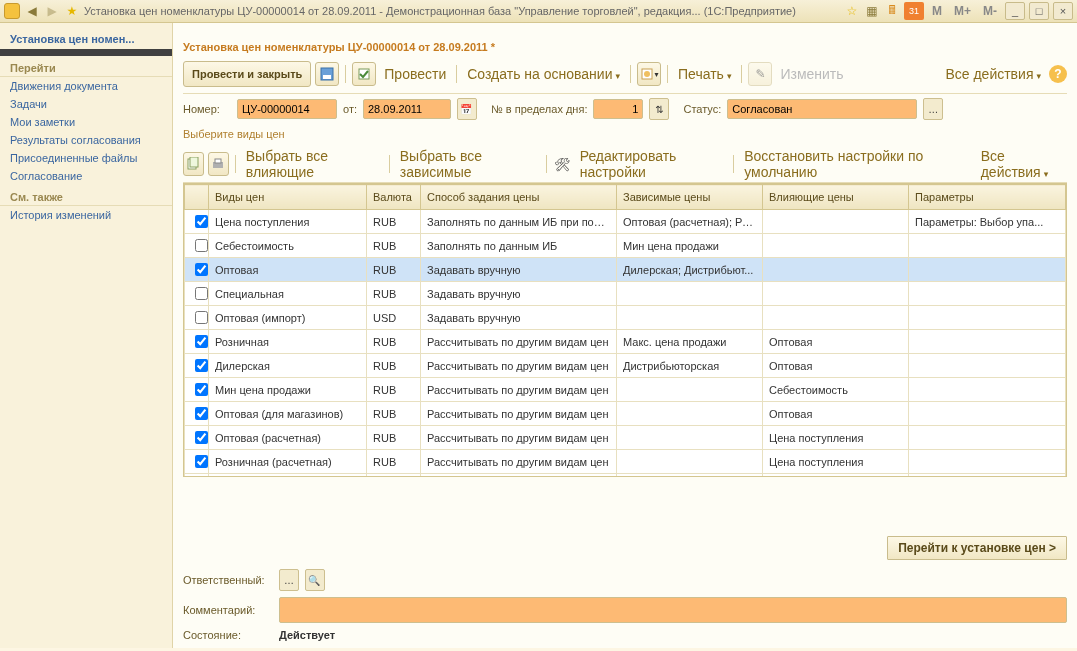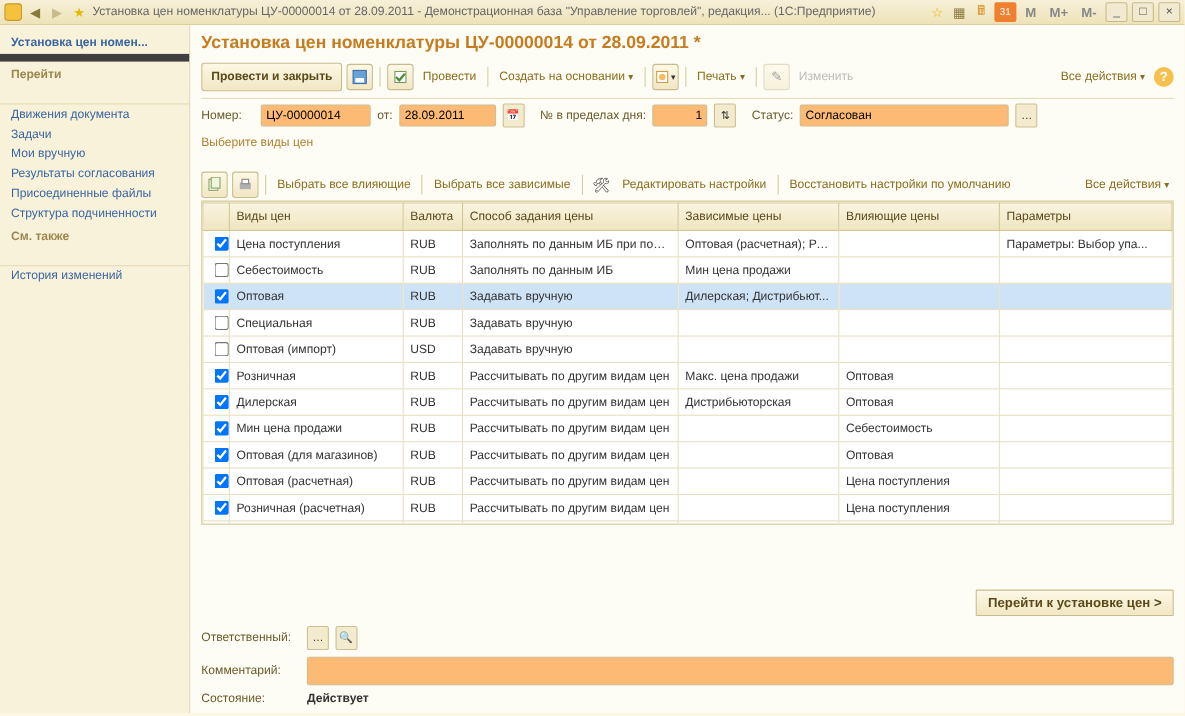--- a/index.html
+++ b/index.html
@@ -6,38 +6,38 @@
 .titlebar{height:22px;background:linear-gradient(#f7f0d8,#ede2b8);border-bottom:1px solid #d4c690;display:flex;align-items:center;padding:0 4px;gap:4px}
 .titlebar .ico{width:14px;height:14px;border-radius:3px;display:inline-block}
 .titlebar .txt{flex:0 0 auto;color:#666;font-size:11px;white-space:nowrap;overflow:hidden}
 .titlebar .spacer{flex:1}
 .titlebar .tool{width:16px;height:16px;display:flex;align-items:center;justify-content:center;color:#8a7a3a;font-size:12px;cursor:pointer}
 .wbtn{width:18px;height:16px;border:1px solid #c8bb8a;background:#f2ead0;border-radius:2px;display:flex;align-items:center;justify-content:center;font-size:11px;color:#555;cursor:pointer}
 .mbtn{padding:0 4px;color:#888;font-weight:bold;font-size:12px}
 .body{display:flex;height:625px;background:#fdf7e3}
 .sidebar{width:172px;background:#f9f2db;border-right:1px solid #e0d4a8;padding:6px 0;font-size:11px}
 .sidebar .hdr{color:#3a66a0;font-weight:bold;padding:4px 10px;border-bottom:7px solid #404040;white-space:nowrap;overflow:hidden;text-overflow:ellipsis}
-.sidebar .sec{color:#9a8850;font-weight:bold;padding:6px 10px 20px;border-bottom:1px solid #e6dcb6}
+.sidebar .sec{color:#9a8850;font-weight:bold;padding:6px 10px 2px;border-bottom:1px solid #e6dcb6}
 .sidebar .item{color:#3a66a0;padding:3px 10px;cursor:pointer}
 .main{flex:1;padding:6px 10px 4px;display:flex;flex-direction:column;min-width:0;background:#fefdf5}
-h1.title{color:#c67b1f;font-size:16px;font-weight:bold;margin:2px 0 6px}
+h1.title{color:#c67b1f;font-size:11px;font-weight:bold;margin:12px 0 6px}
 .toolbar{display:flex;align-items:center;gap:4px;padding:2px 0 6px;border-bottom:1px solid #e6dcb6;flex-wrap:nowrap}
 .btn{border:1px solid #c9bc8c;background:linear-gradient(#fdf8e6,#f1e7c4);border-radius:3px;padding:2px 8px;font-size:11px;color:#5a4a1a;cursor:pointer;display:flex;align-items:center;gap:4px;height:20px}
 .btn.primary{font-weight:bold}
 .iconbtn{width:22px;height:22px;border:1px solid #c9bc8c;background:linear-gradient(#fdf8e6,#f1e7c4);border-radius:3px;display:flex;align-items:center;justify-content:center;cursor:pointer;font-size:12px}
-.link{color:#8a6d1e;cursor:pointer;padding:0 4px;font-size:11px}
+.link{color:#8a6d1e;cursor:pointer;padding:0 4px;font-size:14px}
 .link.disabled{color:#bbb;cursor:default}
 .sep{width:1px;height:18px;background:#d9cd9f;margin:0 2px}
 .dd::after{content:"▾";margin-left:3px;font-size:9px;color:#8a6d1e}
 .row{display:flex;align-items:center;gap:6px;padding:4px 0}
 .lbl{color:#6a5a2a;font-size:11px}
 .input{border:1px solid #cdbf8f;background:#fdba74;height:18px;padding:0 4px;font-size:11px;border-radius:2px}
 .input.small{width:90px}
 .selbtn{width:18px;height:20px;border:1px solid #cdbf8f;background:#f3ebce;border-radius:2px;display:flex;align-items:center;justify-content:center;font-size:10px;cursor:pointer}
-.section-lbl{color:#b08030;font-size:11px;margin:4px 0 18px}
+.section-lbl{color:#b08030;font-size:11px;margin:4px 0 6px}
 .subtoolbar{display:flex;align-items:center;gap:4px;padding:2px 0;border-bottom:1px solid #e6dcb6}
 .table-wrap{border:1px solid #d4c690;background:#fff;flex:0 0 auto;overflow:hidden}
 table{border-collapse:collapse;width:100%;font-size:11px;table-layout:fixed}
 th{background:linear-gradient(#faf4df,#efe5c1);border:1px solid #d4c690;text-align:left;padding:3px 6px;color:#5a4a1a;font-weight:normal;height:18px;white-space:nowrap;overflow:hidden}
 td{border:1px solid #e8e0c0;padding:2px 6px;height:16px;white-space:nowrap;overflow:hidden;text-overflow:ellipsis}
 tr.sel td{background:#cfe3f7}
 .chk{width:13px;height:13px;cursor:pointer}
 .filler{flex:1}
 .bigbtn{border:1px solid #c9bc8c;background:linear-gradient(#fdf8e6,#f1e7c4);border-radius:1px;padding:4px 10px;font-size:12px;color:#5a4a1a;cursor:pointer;font-weight:bold;align-self:flex-end;margin:6px 0}
 .footer .row{padding:3px 0}
@@ -67,24 +67,24 @@
   <span class="wbtn">×</span>
 </div>
 
 <div class="body">
   <div class="sidebar">
     <div class="hdr">Установка цен номен...</div>
     <div class="sec">Перейти</div>
     <div id="side1">
         <div class="item">Движения документа</div>
         <div class="item">Задачи</div>
-        <div class="item">Мои вручную</div>
+        <div class="item">Мои заметки</div>
         <div class="item">Результаты согласования</div>
         <div class="item">Присоединенные файлы</div>
-        <div class="item">Структура подчиненности</div>
+        <div class="item">Согласование</div>
       </div>
     <div class="sec">См. также</div>
     <div id="side2">
         <div class="item">История изменений</div>
       </div>
   </div>
 
   <div class="main">
     <h1 class="title">Установка цен номенклатуры ЦУ-00000014 от 28.09.2011 *</h1>
 

